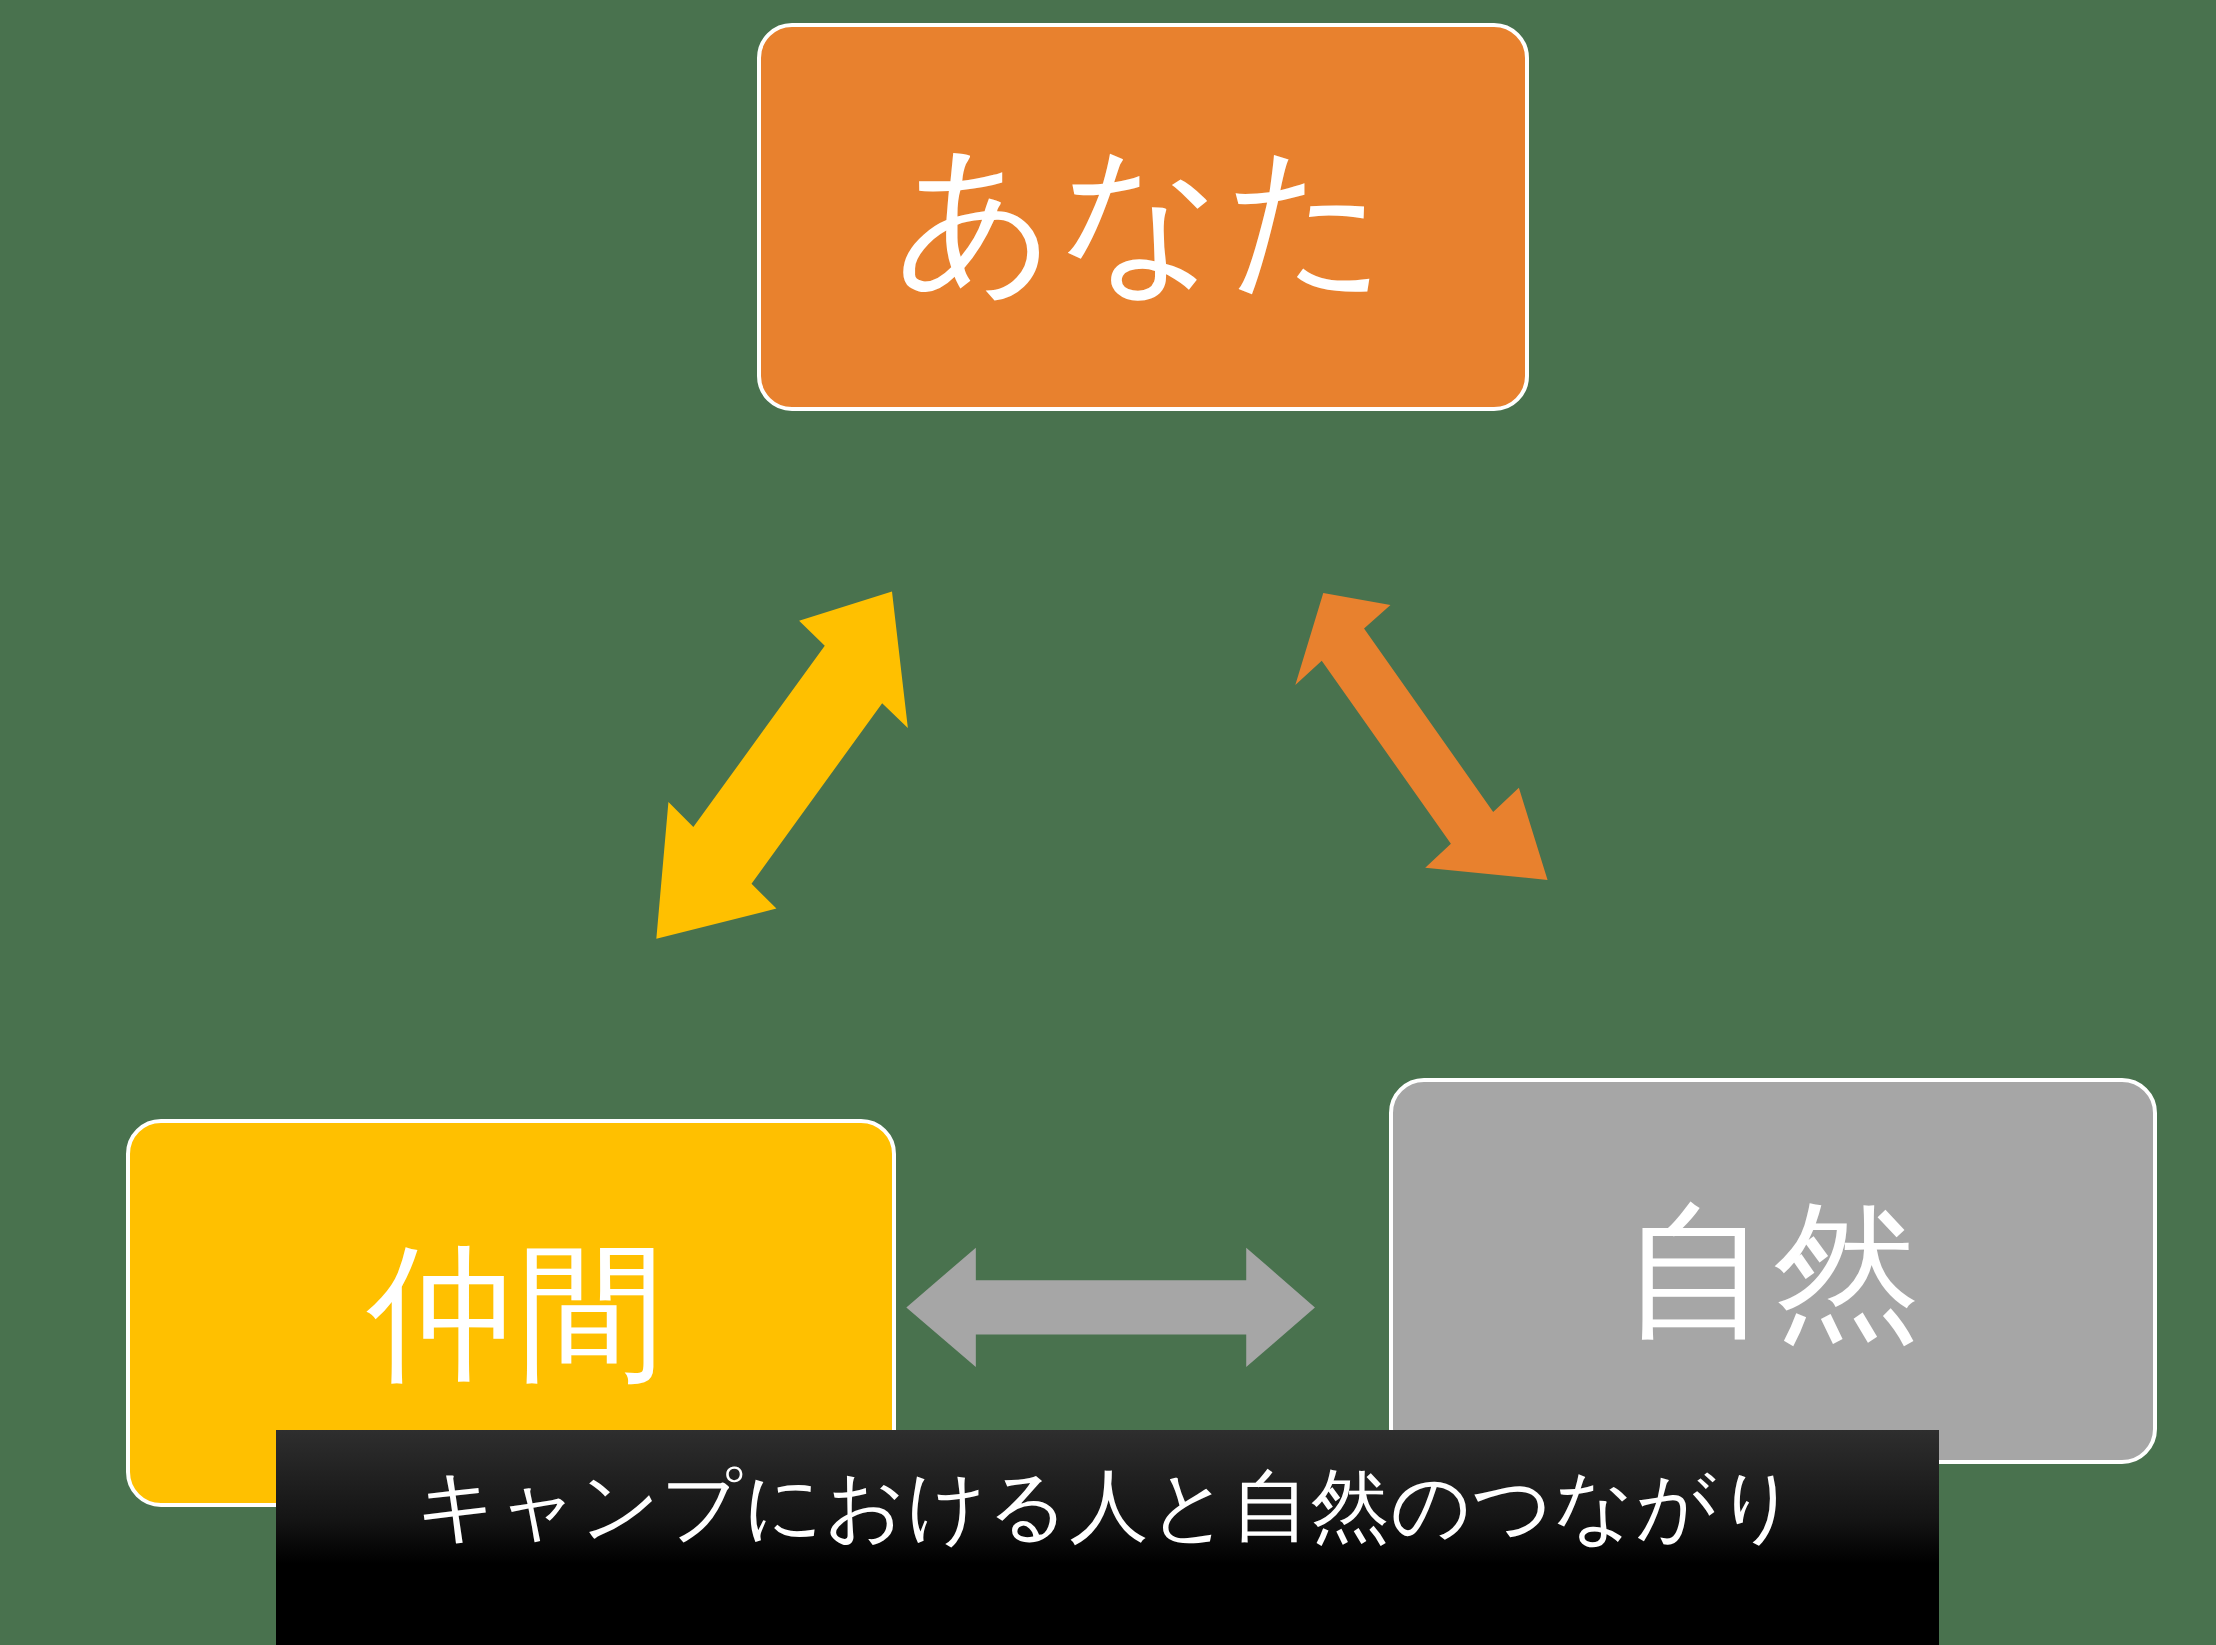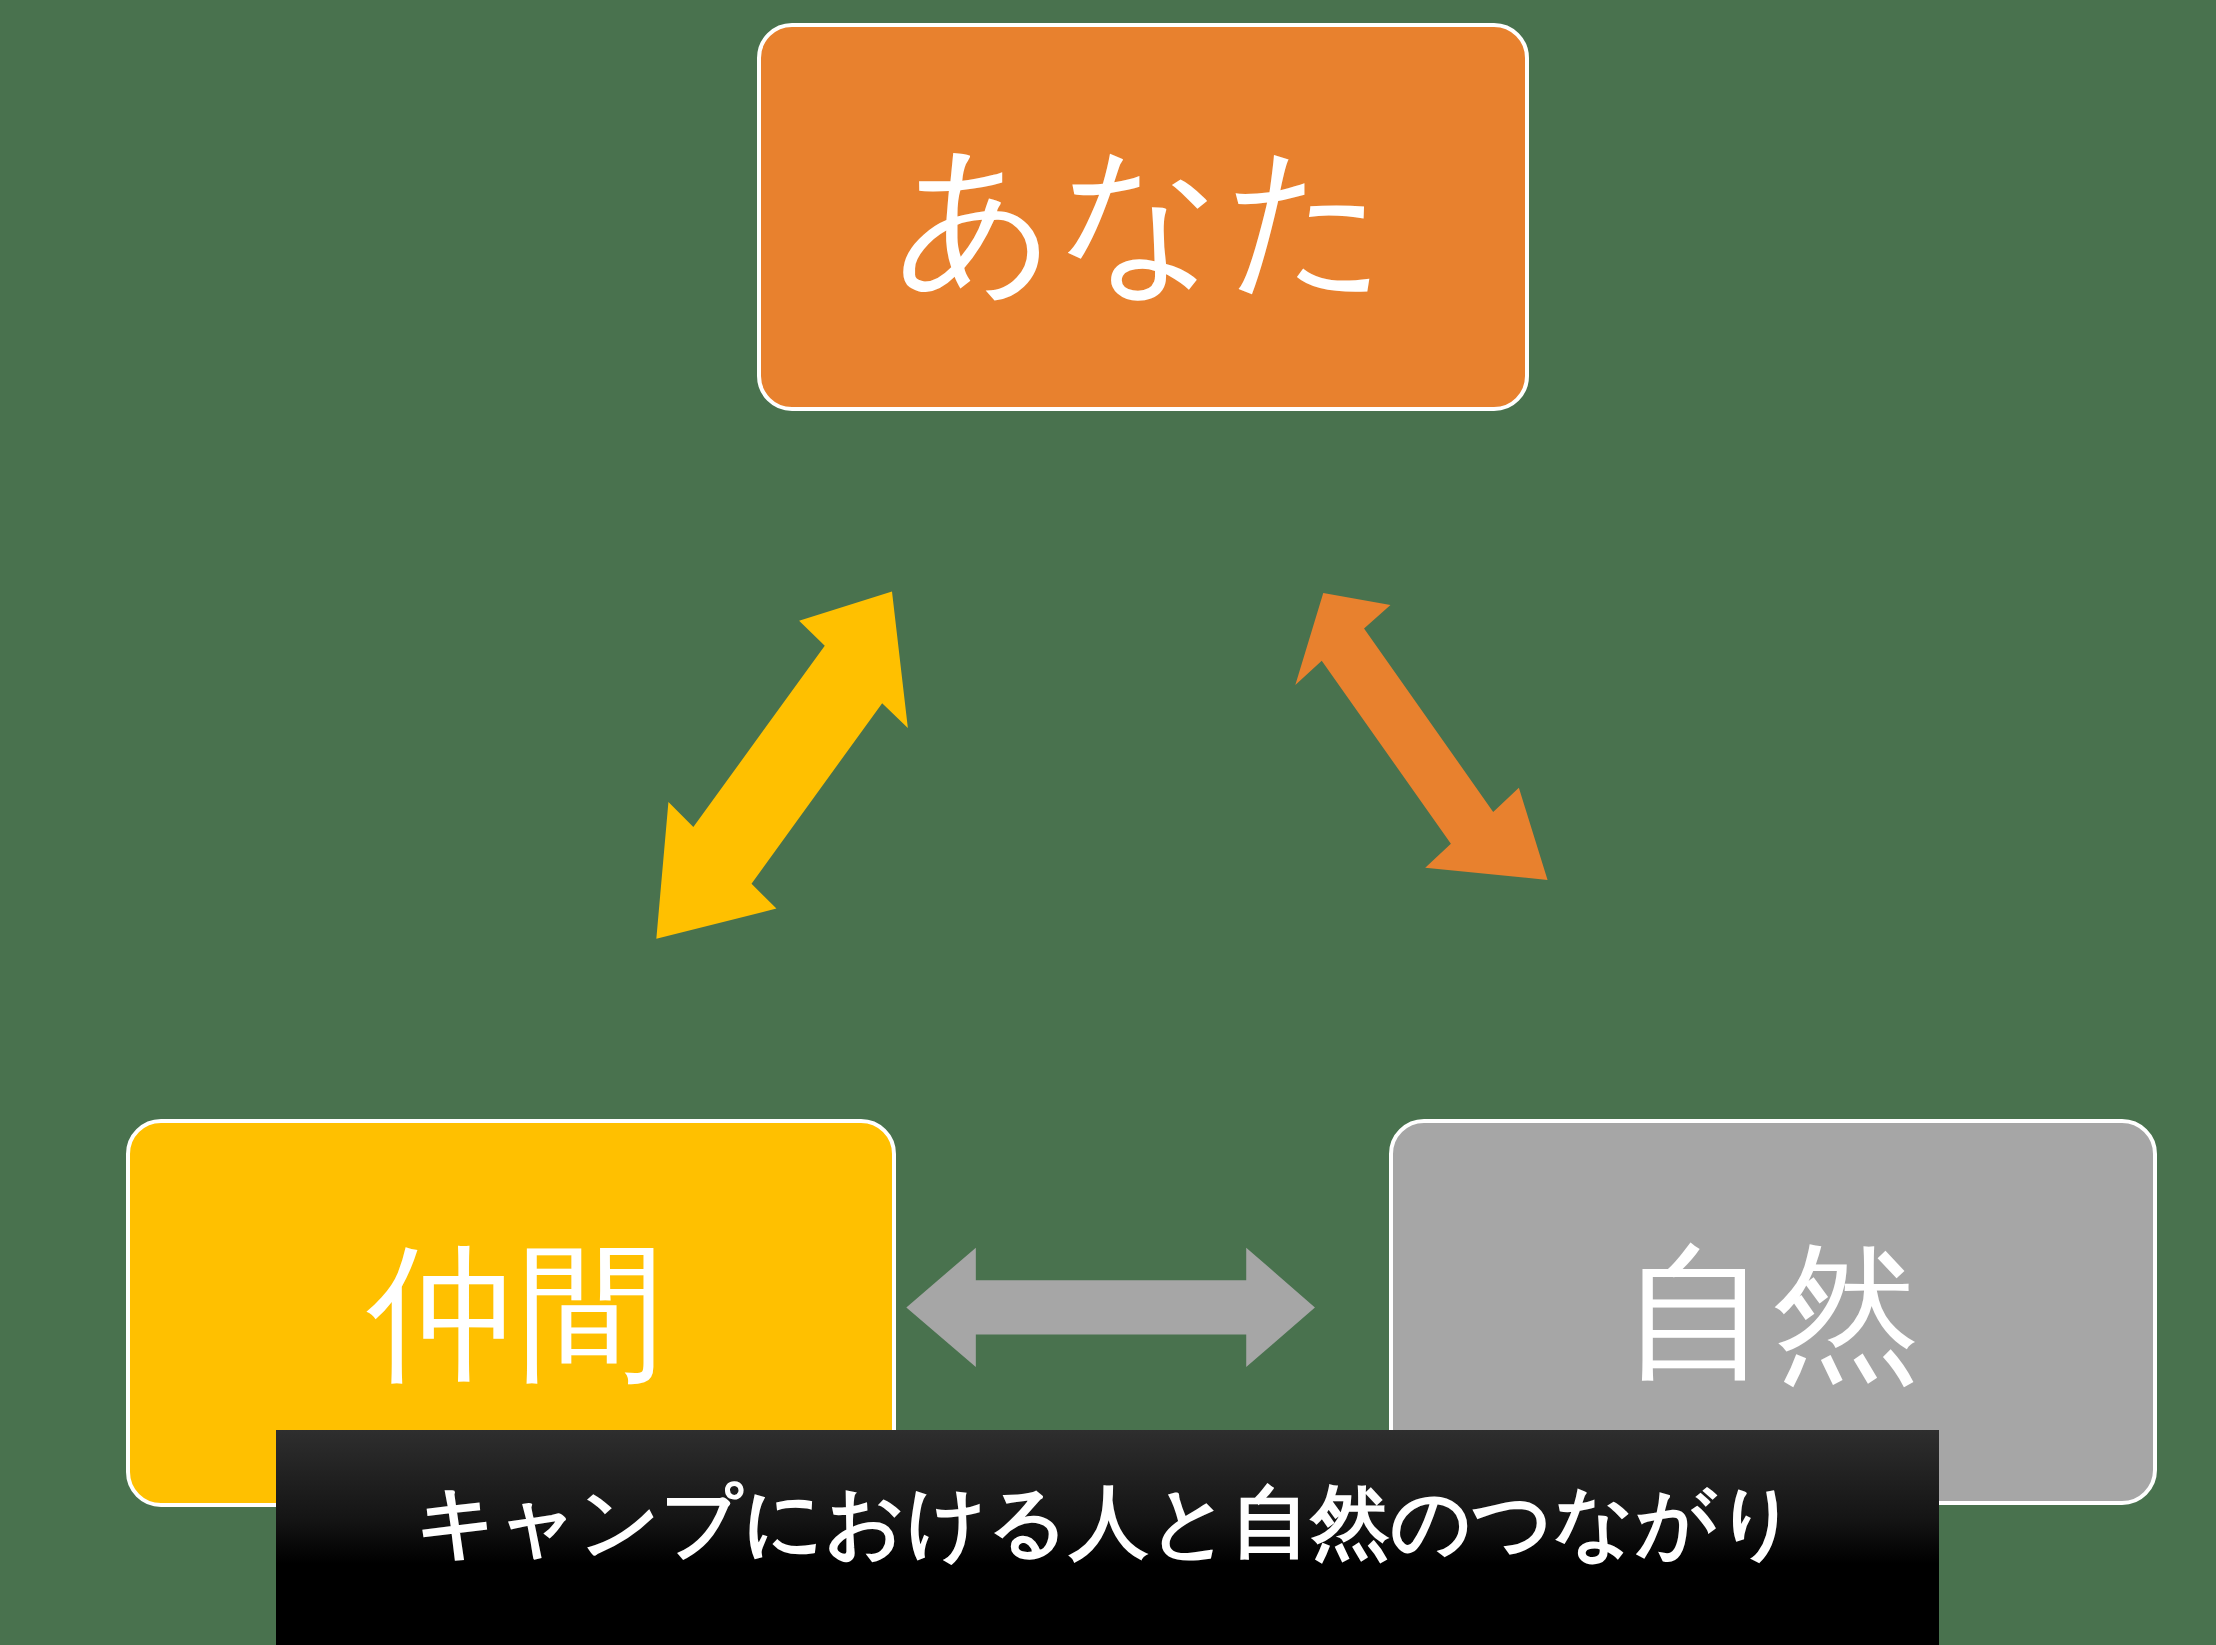--- a/index.html
+++ b/index.html
@@ -48,21 +48,21 @@
   #node-companions {
     left: 93px;
     top: 1119px;
     width: 770px;
     height: 388px;
     background: #FFC000;
     font-size: 148px;
   }
   #node-nature {
     left: 1356px;
-    top: 1119px;
+    top: 1078px;
     width: 768px;
     height: 386px;
     background: #A6A6A6;
     font-size: 148px;
   }
 
   
   #arrows {
     position: absolute;
     left: 0;
@@ -79,24 +79,24 @@
     top: 1430px;
     width: 1663px;
     height: 215px;
     background: linear-gradient(to bottom, #2e2e2e 0%, #141414 42%, #000000 62%, #000000 100%);
     display: flex;
     align-items: flex-start;
     justify-content: center;
     overflow: hidden;
   }
   #caption-text {
-    margin-top: 52px;
+    margin-top: 36px;
     color: #FFFFFF;
     font-size: 79px;
-    font-weight: 700;
+    font-weight: 400;
     line-height: 1;
     white-space: nowrap;
     letter-spacing: 0.01em;
     user-select: none;
   }
 </style>
 </head>
 <body>
 
 <div id="stage" style="background: rgb(73, 114, 78);">

